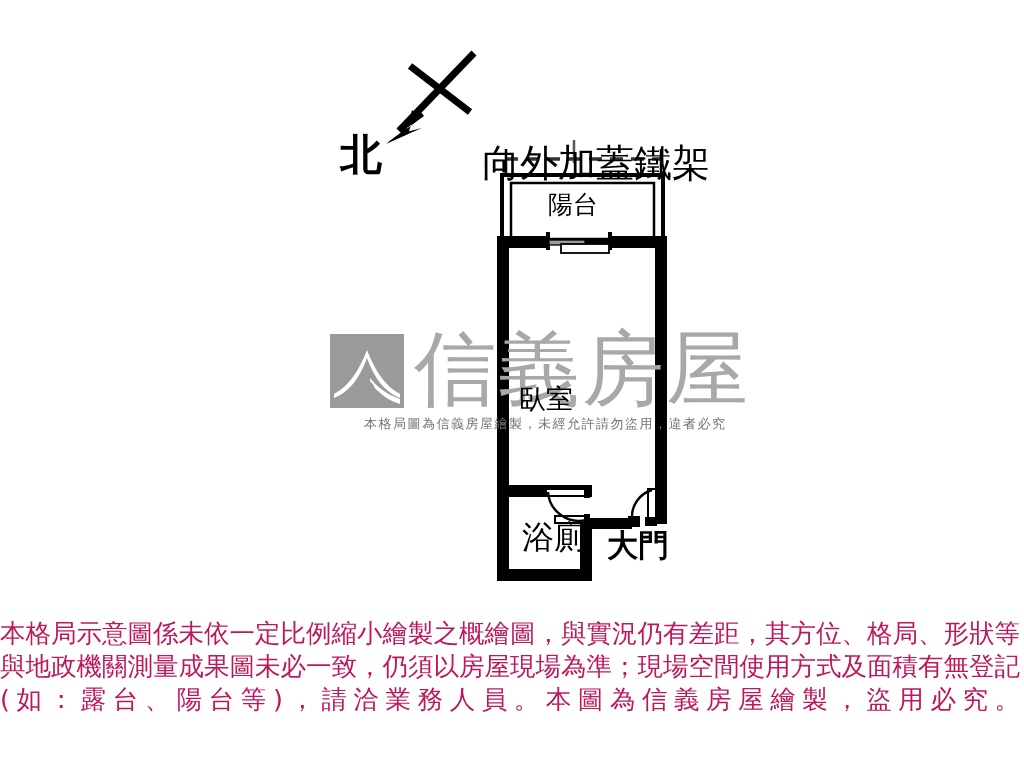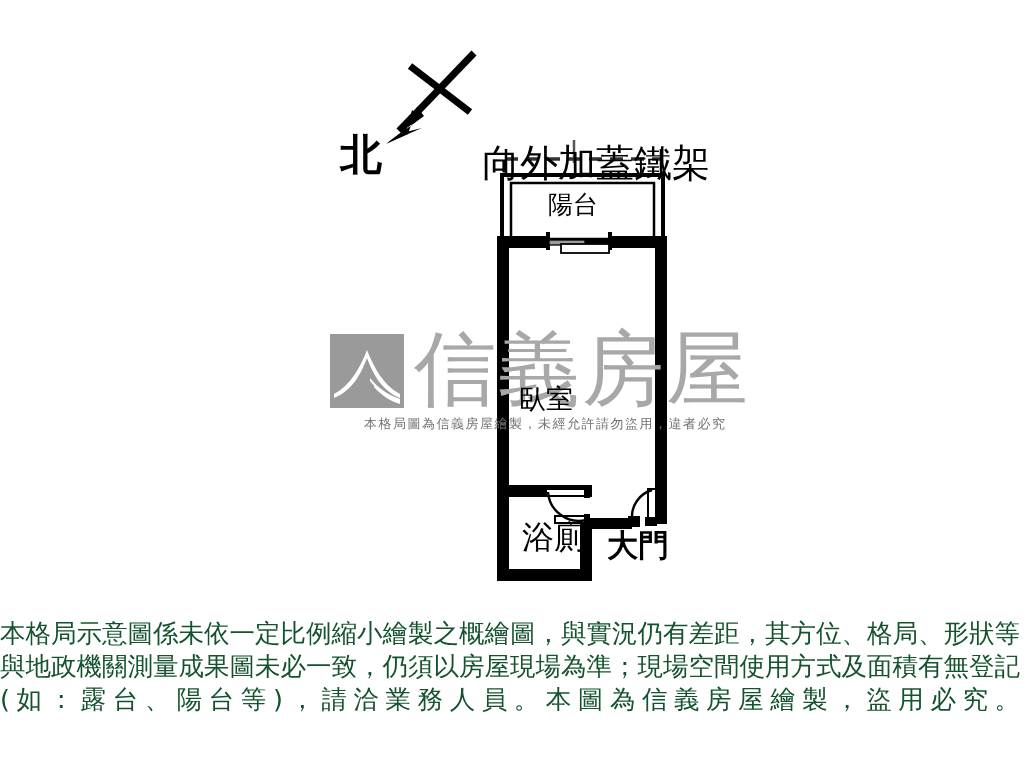--- a/index.html
+++ b/index.html
@@ -127,21 +127,21 @@
   
   #disclaimer {
     position: absolute;
     left: 0px;
     top: 617px;
     width: 1020px;
     z-index: 4;
     font-size: 25.5px;
     line-height: 33px;
     letter-spacing: 0px;
-    color: #14532d;
+    color: #be185d;
     text-align: justify;
     text-align-last: justify;
     font-family: "DejaVu Sans", "Liberation Sans", sans-serif;
   }
 </style>
 </head>
 <body>
 
 <div id="plan-root">
 

